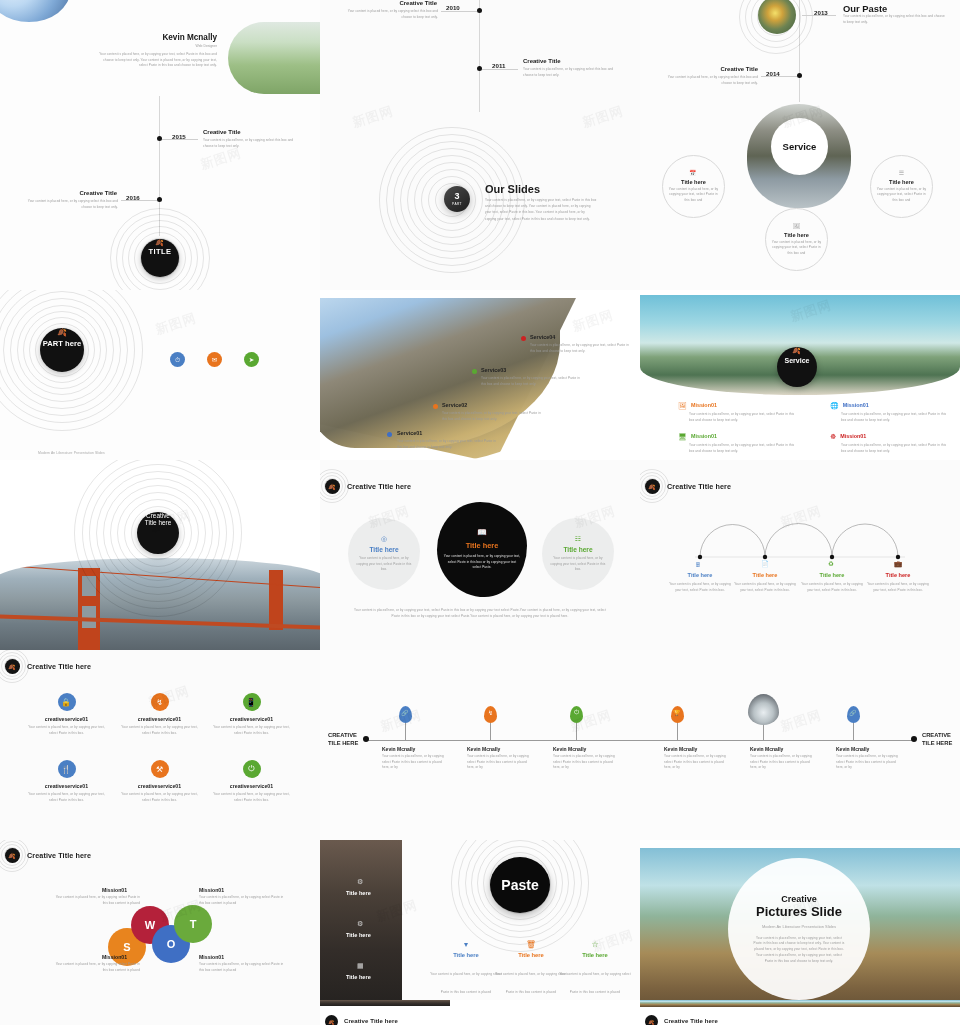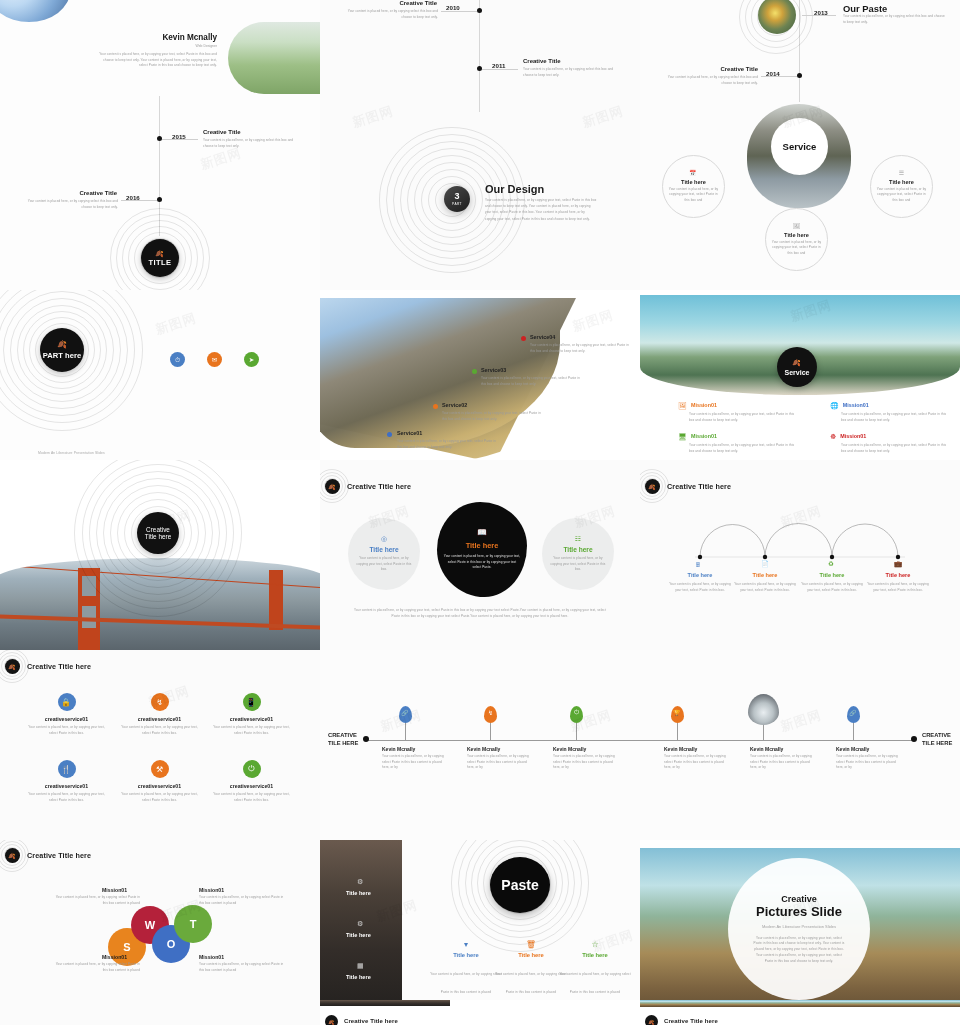--- a/index.html
+++ b/index.html
@@ -59,21 +59,21 @@
   
   .s1{ left:0; top:0; width:320px; height:290px; background:#fdfdfd; }
   .vline{ position:absolute; width:.6px; background:#d7d7d7; }
   .tl-dot{ position:absolute; width:5px;height:5px;border-radius:50%;background:#141414; }
   .tl-year{ position:absolute; font-size:6.2px; font-weight:bold; color:#1c1c1c; }
   .tl-title{ position:absolute; font-size:6px; font-weight:bold; color:#1c1c1c; }
   .hline{ position:absolute; height:.6px; background:#cfcfcf; }
 
   .circ-title{
     position:absolute; border-radius:50%; background:#111; color:#fff;
-    display:flex; flex-direction:column; align-items:center; justify-content:center;
+    display:flex; flex-direction:column; align-items:center; 
     box-shadow:0 2px 6px rgba(0,0,0,.25);
   }
 
   
   .s2{ left:320px; top:0; width:320px; height:290px; background:#fbfbfb; }
   .s2 .part-circle{
     position:absolute; width:26px;height:26px;border-radius:50%;
     background:linear-gradient(145deg,#4a4a4a,#1d1d1d); color:#fff;
     display:flex;flex-direction:column;align-items:center;justify-content:center;
     box-shadow:0 2px 8px rgba(0,0,0,.28);
@@ -228,21 +228,21 @@
       <i style="width:90px;height:90px"></i>
         <i style="width:104px;height:104px"></i>
       <i style="width:118px;height:118px"></i>
         <i style="width:132px;height:132px"></i>
       <i style="width:146px;height:146px"></i>
     </div>
     <div class="part-circle" style="left:124px;top:186px;">
       <span class="part-num">3</span>
       <span class="part-lbl">PART</span>
     </div>
-    <div class="sec-h" style="left:165px;top:183px;">Our Design</div>
+    <div class="sec-h" style="left:165px;top:183px;">Our Slides</div>
     <div class="tiny" style="position:absolute;left:165px;top:197px;width:112px;line-height:2;">Your content is placed here, or by copying your text, select Paste in this box and choose to keep text only. Your content is placed here, or by copying your text, select Paste in this box. Your content is placed here, or by copying your text, select Paste in this box and choose to keep text only.</div>
 
     <div class="wm" style="left:32px;top:108px;">新图网</div>
     <div class="wm" style="left:262px;top:108px;">新图网</div>
   </div>
 
   <div class="slide s3">
     <div class="vline" style="left:159px;top:-30px;height:132px;"></div>
 
     <div class="ring-stack" style="left:136px;top:17px;">

